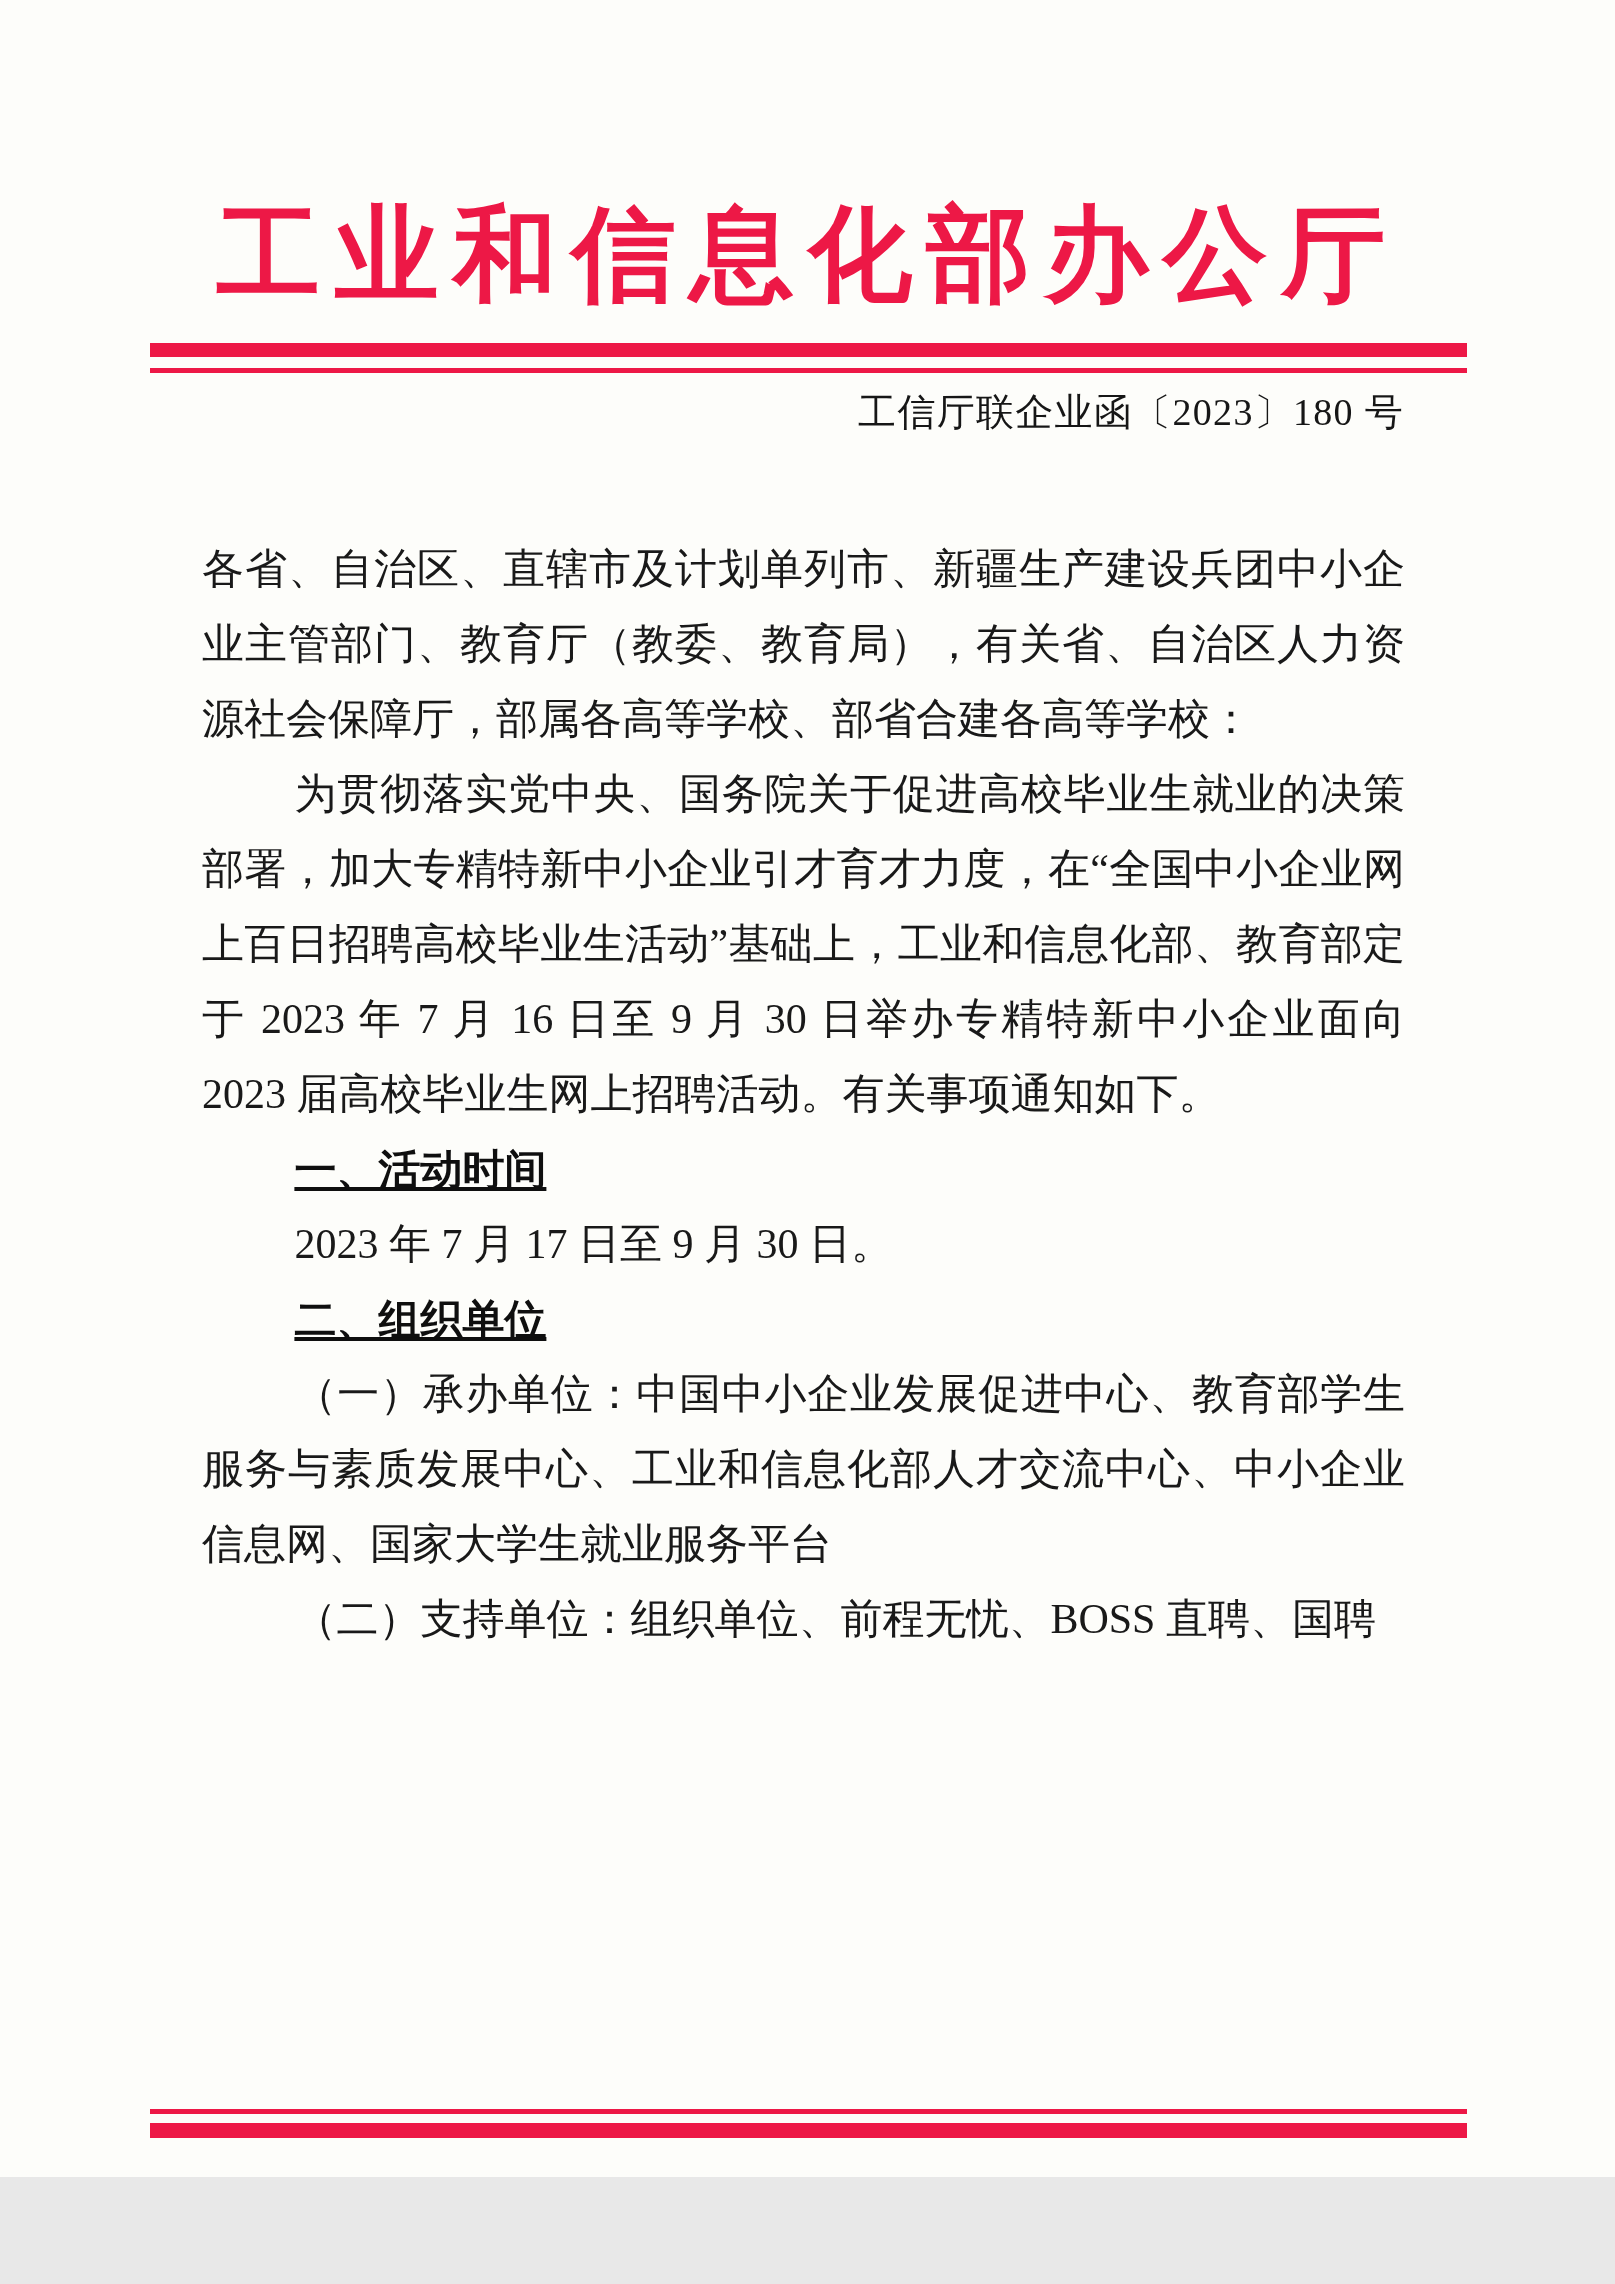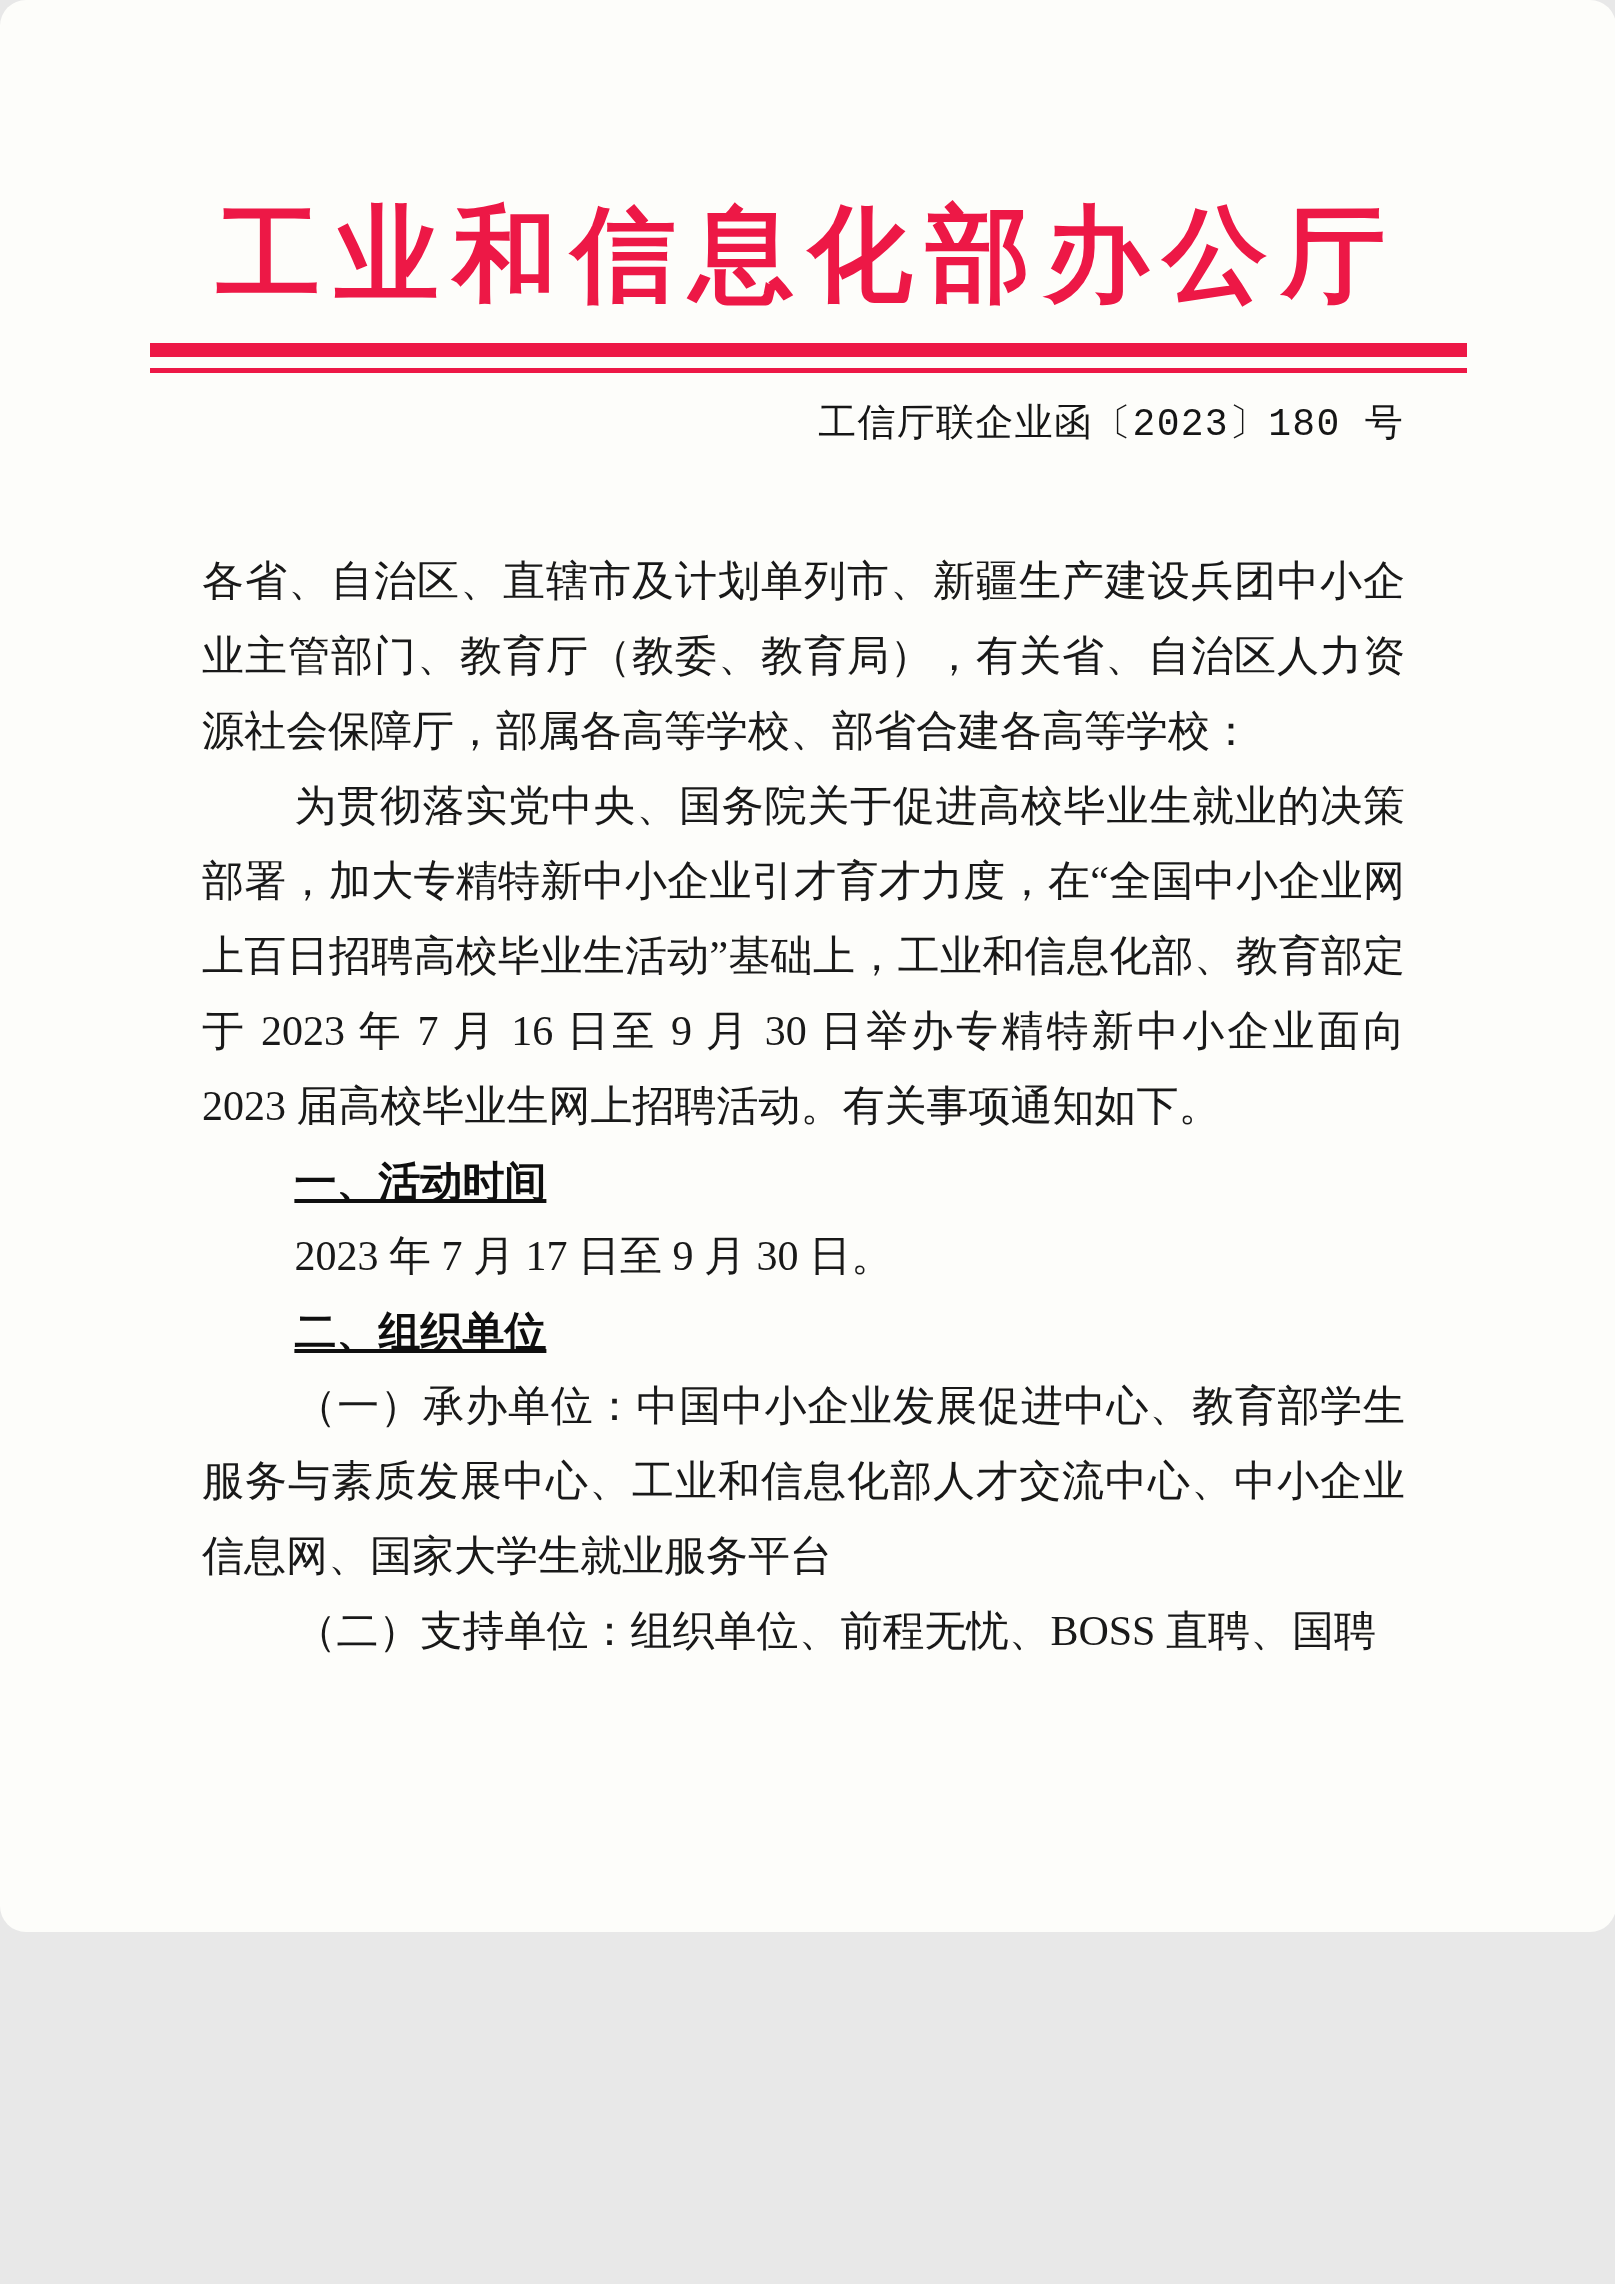--- a/index.html
+++ b/index.html
@@ -1,49 +1,47 @@
 <!DOCTYPE html>
 <html lang="zh" style="font-size:10.4px"><head>
 <meta charset="utf-8">
 <style>
   html,body { margin:0; padding:0; }
   body { background:#e8e8e8; }
   .page {
     position:relative;
-    width:1616px; height:1932px;
+    width:1616px; height:2177px;
     margin:0 auto;
     background:#fdfdfa;
     overflow:hidden;
     font-family:"Liberation Serif","DejaVu Serif",serif;
     color:#1c1c1c;
-    border-radius:26px;
   }
   .letterhead {
     margin-top:196px;
     text-align:center;
     font-family:"Liberation Serif","DejaVu Serif",serif;
     font-weight:bold;
     font-size:104px;
     line-height:117px;
     letter-spacing:14.3px;
     color:#ed1846;
     white-space:nowrap;
   }
   .rule { margin-left:auto; margin-right:auto; width:1317px; background:#ed1846; }
   .rule-thick { height:14.3px; margin-top:30px; }
   .rule-thin  { height:4.6px;  margin-top:11px; }
   .doc-number {
-    margin-top:25px;
+    margin-top:13px;
     padding-right:212px;
     text-align:right;
     font-size:38px;
     line-height:53px;
     color:#161616;
     letter-spacing:1.3px;
-    font-family:Liberation Mono, monospace;
   }
   .title {
     margin-top:95px;
     text-align:center;
     font-family:"Liberation Sans","DejaVu Sans",sans-serif;
     font-weight:bold;
     font-size:59px;
     line-height:101px;
     color:#111;
   }

